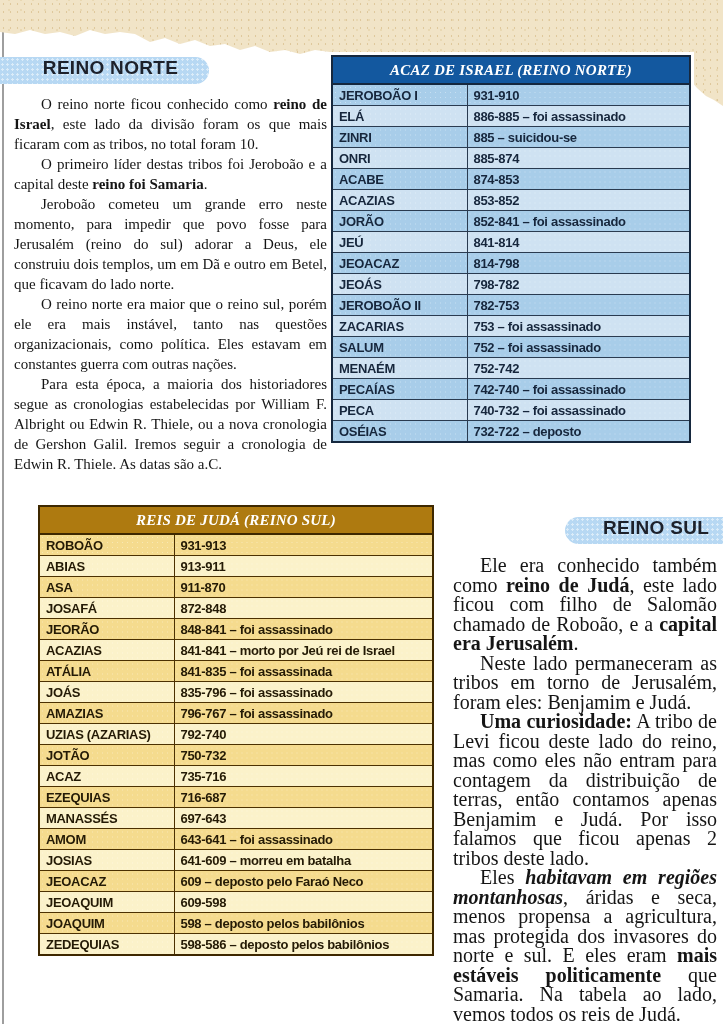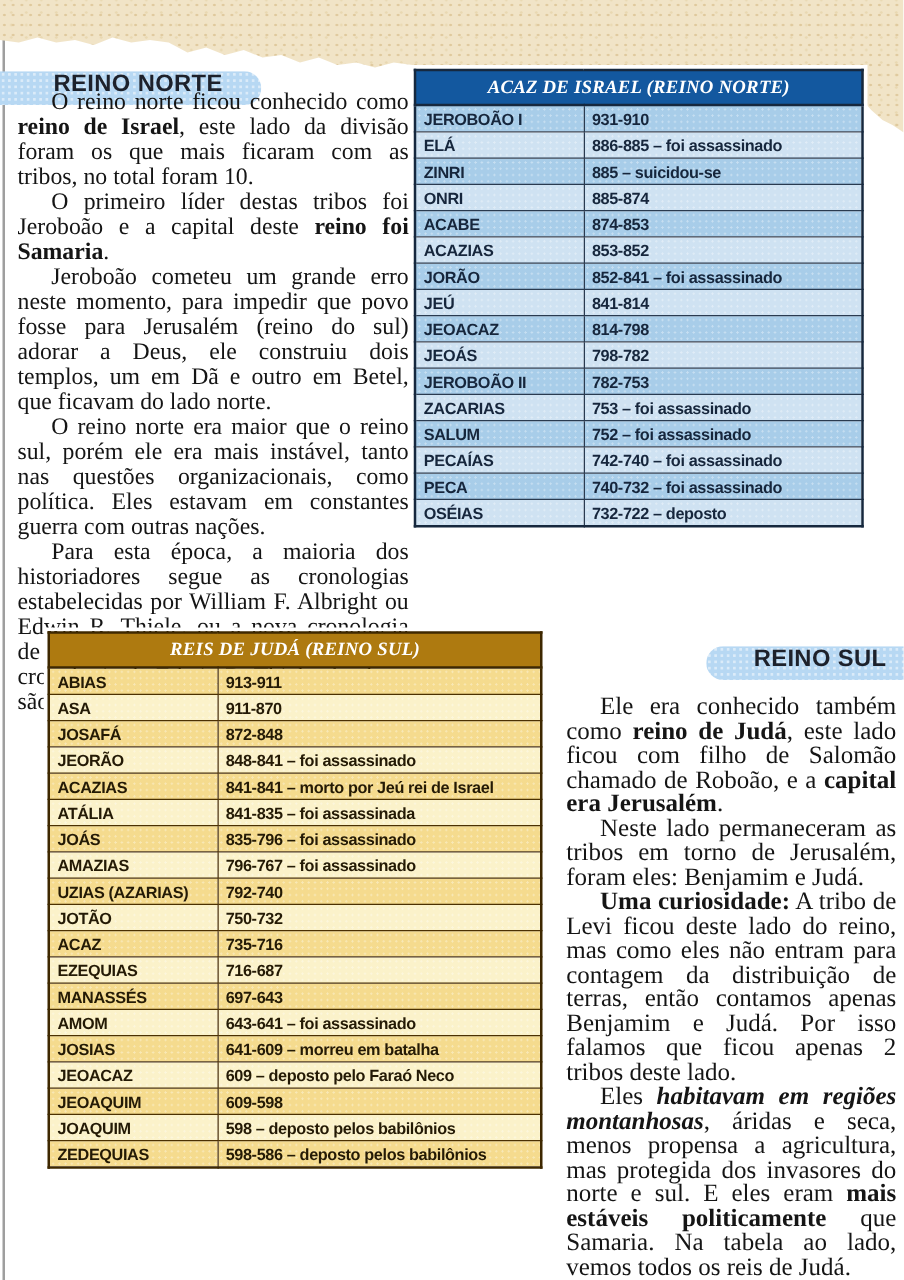--- a/index.html
+++ b/index.html
@@ -38,21 +38,21 @@
     display:flex; align-items:flex-start; justify-content:center;
     font-family:Liberation Sans, sans-serif;
     font-weight:bold; font-size:19px; letter-spacing:0.3px; color:#1d212b;padding-left:12px;
   }
   .pill-north{ left:0; top:57px; width:197px; border-radius:0 14px 14px 0; }
   .pill-south{ left:565px; top:517px; width:158px; border-radius:14px 0 0 14px; }
 
   
   .textcol{ position:absolute; z-index:3; color:#151515; text-align:justify; }
   .textcol p{ margin:0; text-indent:27px; }
-  .col-north{ left:14px; top:72px;  width:313px; font-size:19px; line-height:20px;font-family:Liberation Serif, serif; }
+  .col-north{ left:14px; top:94px;  width:313px; font-size:15px; line-height:20px;font-family:Liberation Serif, serif; }
   .col-south{ left:453px; top:556px; width:264px; font-size:20px;   line-height:19.5px; }
 
   
   .ktable{
     position:absolute; z-index:4; border-collapse:collapse; table-layout:fixed;
     box-shadow:0 0 0 3px #ffffff;
     font-family:"Liberation Sans", sans-serif;
   }
   .ktable th{
     font-family:"Liberation Serif", serif;
@@ -155,20 +155,24 @@
         </tr>
         <tr>
           <td>ZACARIAS</td>
           <td>753 – foi assassinado</td>
         </tr>
         <tr>
           <td>SALUM</td>
           <td>752 – foi assassinado</td>
         </tr>
         <tr>
+          <td>MENAÉM</td>
+          <td>752-742</td>
+        </tr>
+        <tr>
           <td>PECAÍAS</td>
           <td>742-740 – foi assassinado</td>
         </tr>
         <tr>
           <td>PECA</td>
           <td>740-732 – foi assassinado</td>
         </tr>
         <tr>
           <td>OSÉIAS</td>
           <td>732-722 – deposto</td>
@@ -181,20 +185,24 @@
         <col style="width:135px">
         <col>
       </colgroup>
     <thead>
       <tr>
         <th colspan="2">REIS DE JUDÁ (REINO SUL)</th>
       </tr>
     </thead>
     <tbody>
         <tr>
+          <td>ROBOÃO</td>
+          <td>931-913</td>
+        </tr>
+        <tr>
           <td>ABIAS</td>
           <td>913-911</td>
         </tr>
         <tr>
           <td>ASA</td>
           <td>911-870</td>
         </tr>
         <tr>
           <td>JOSAFÁ</td>
           <td>872-848</td>

